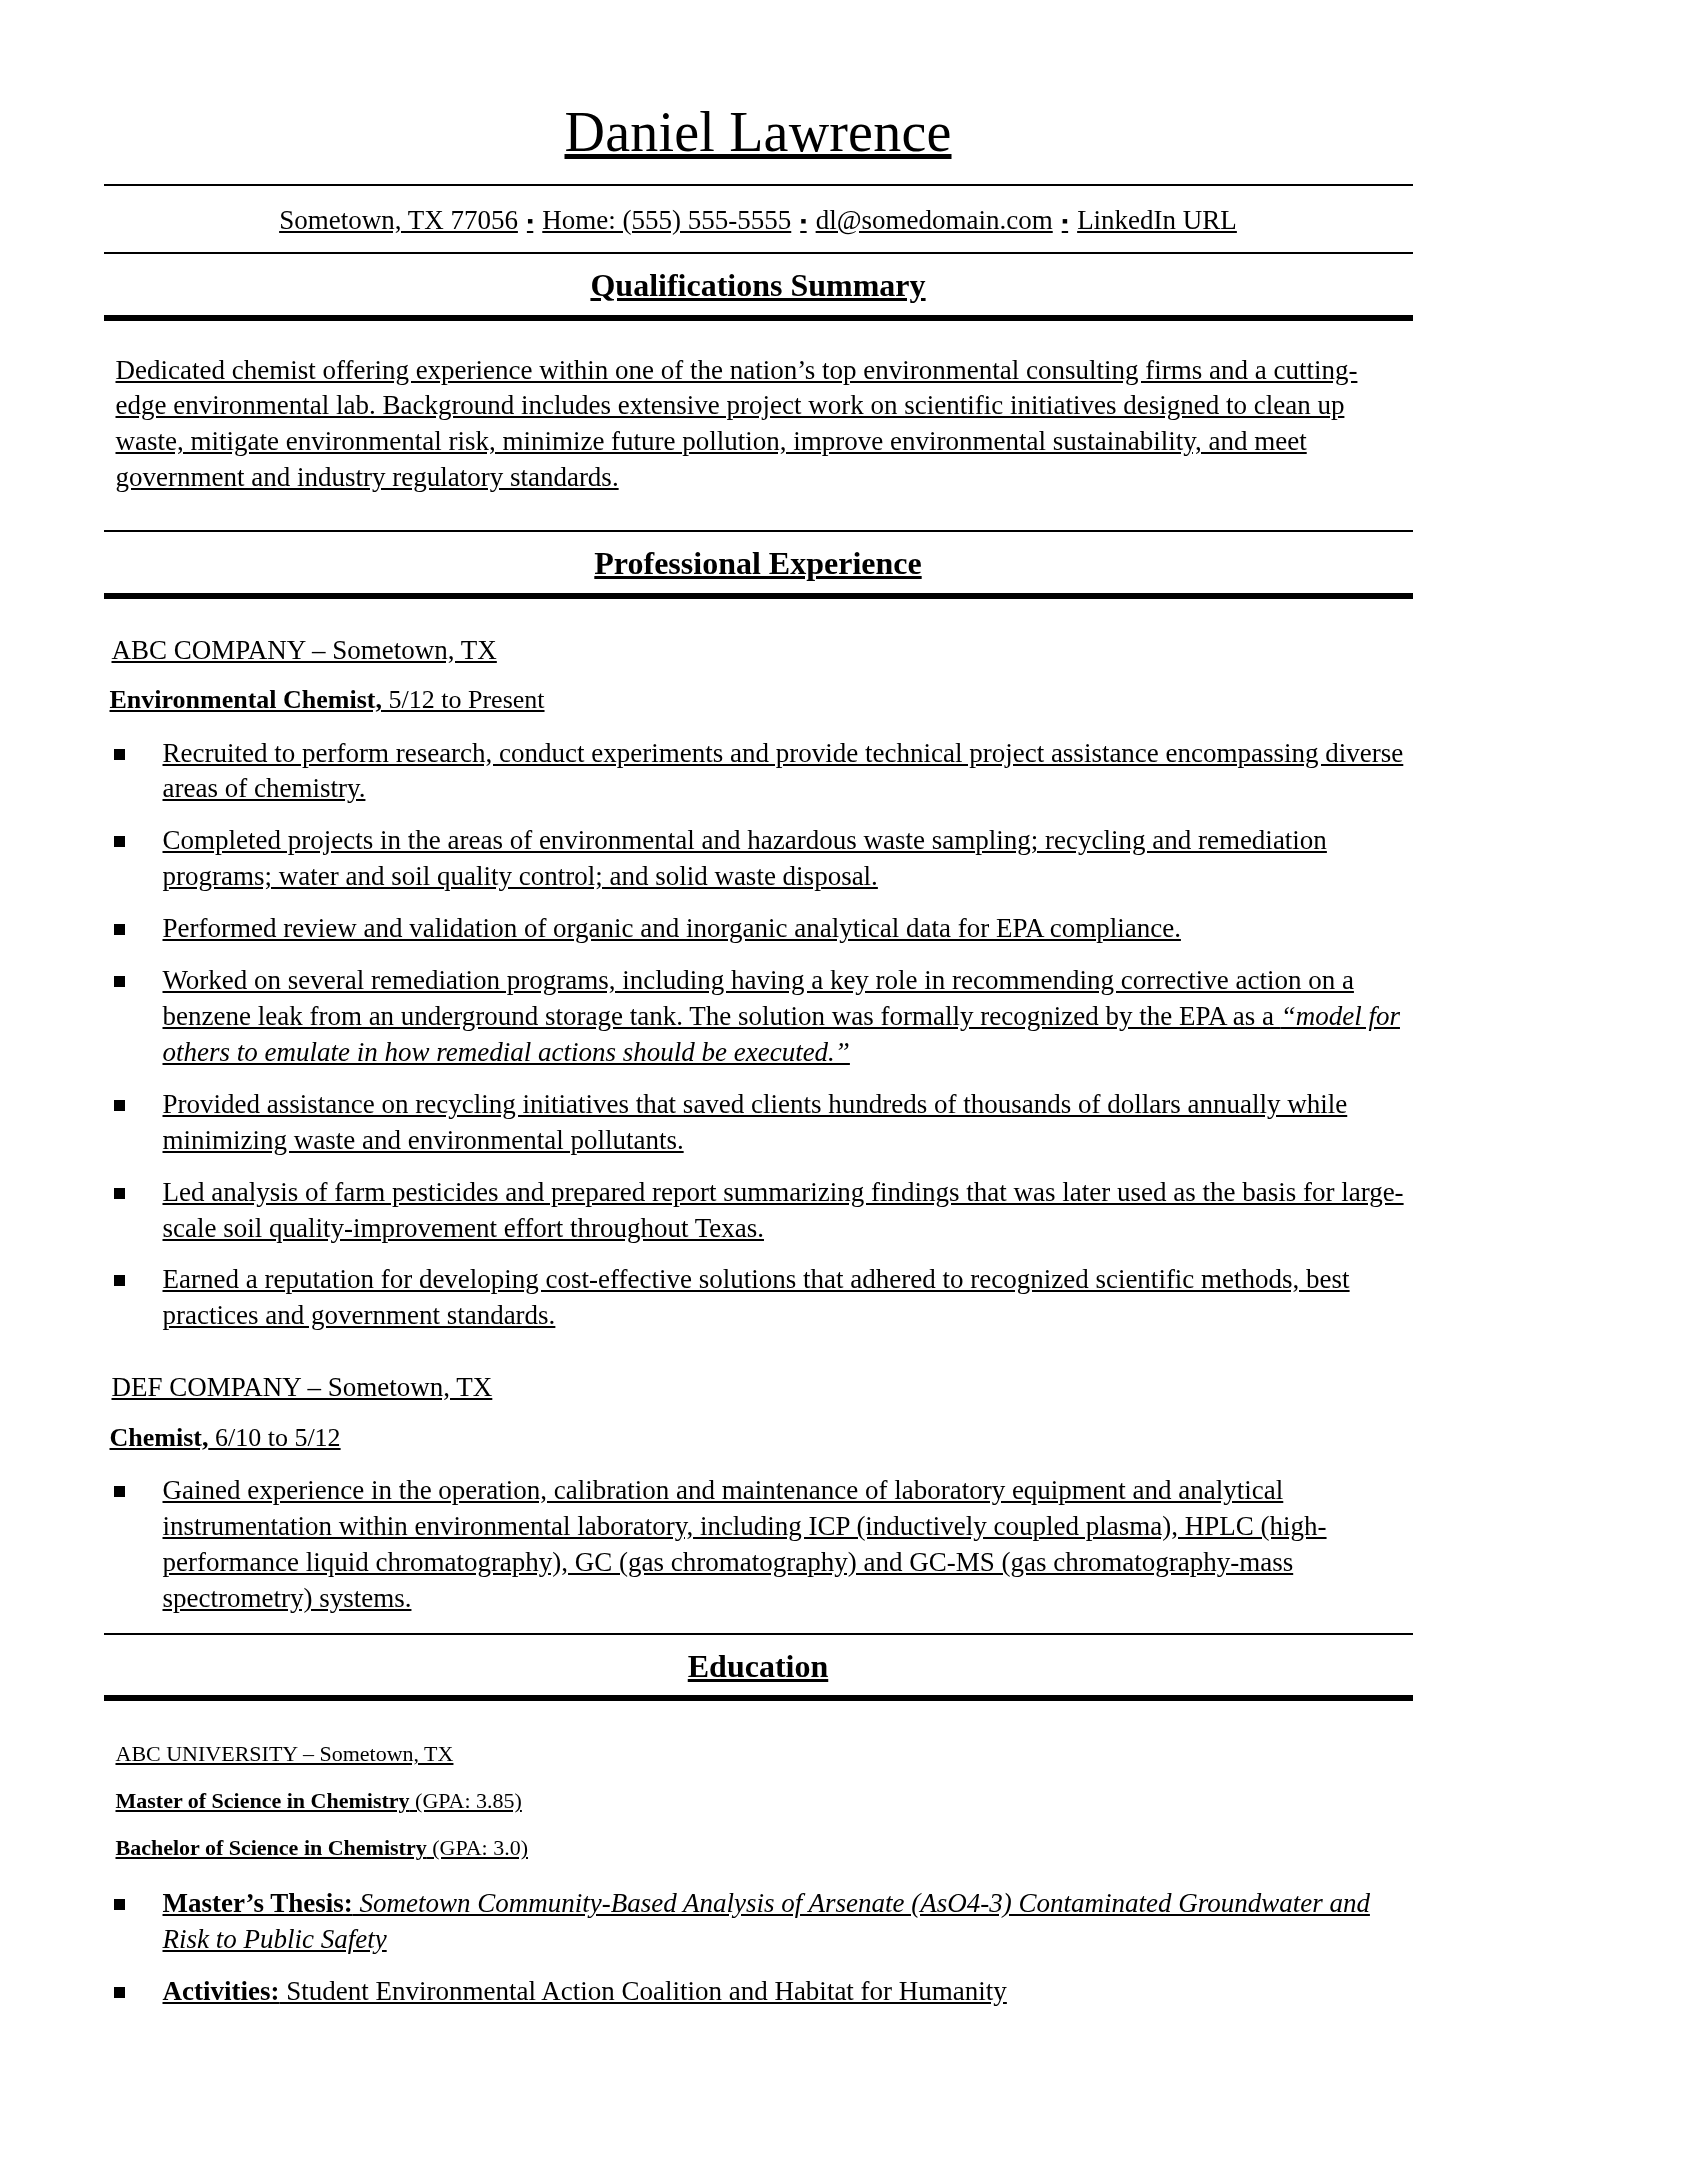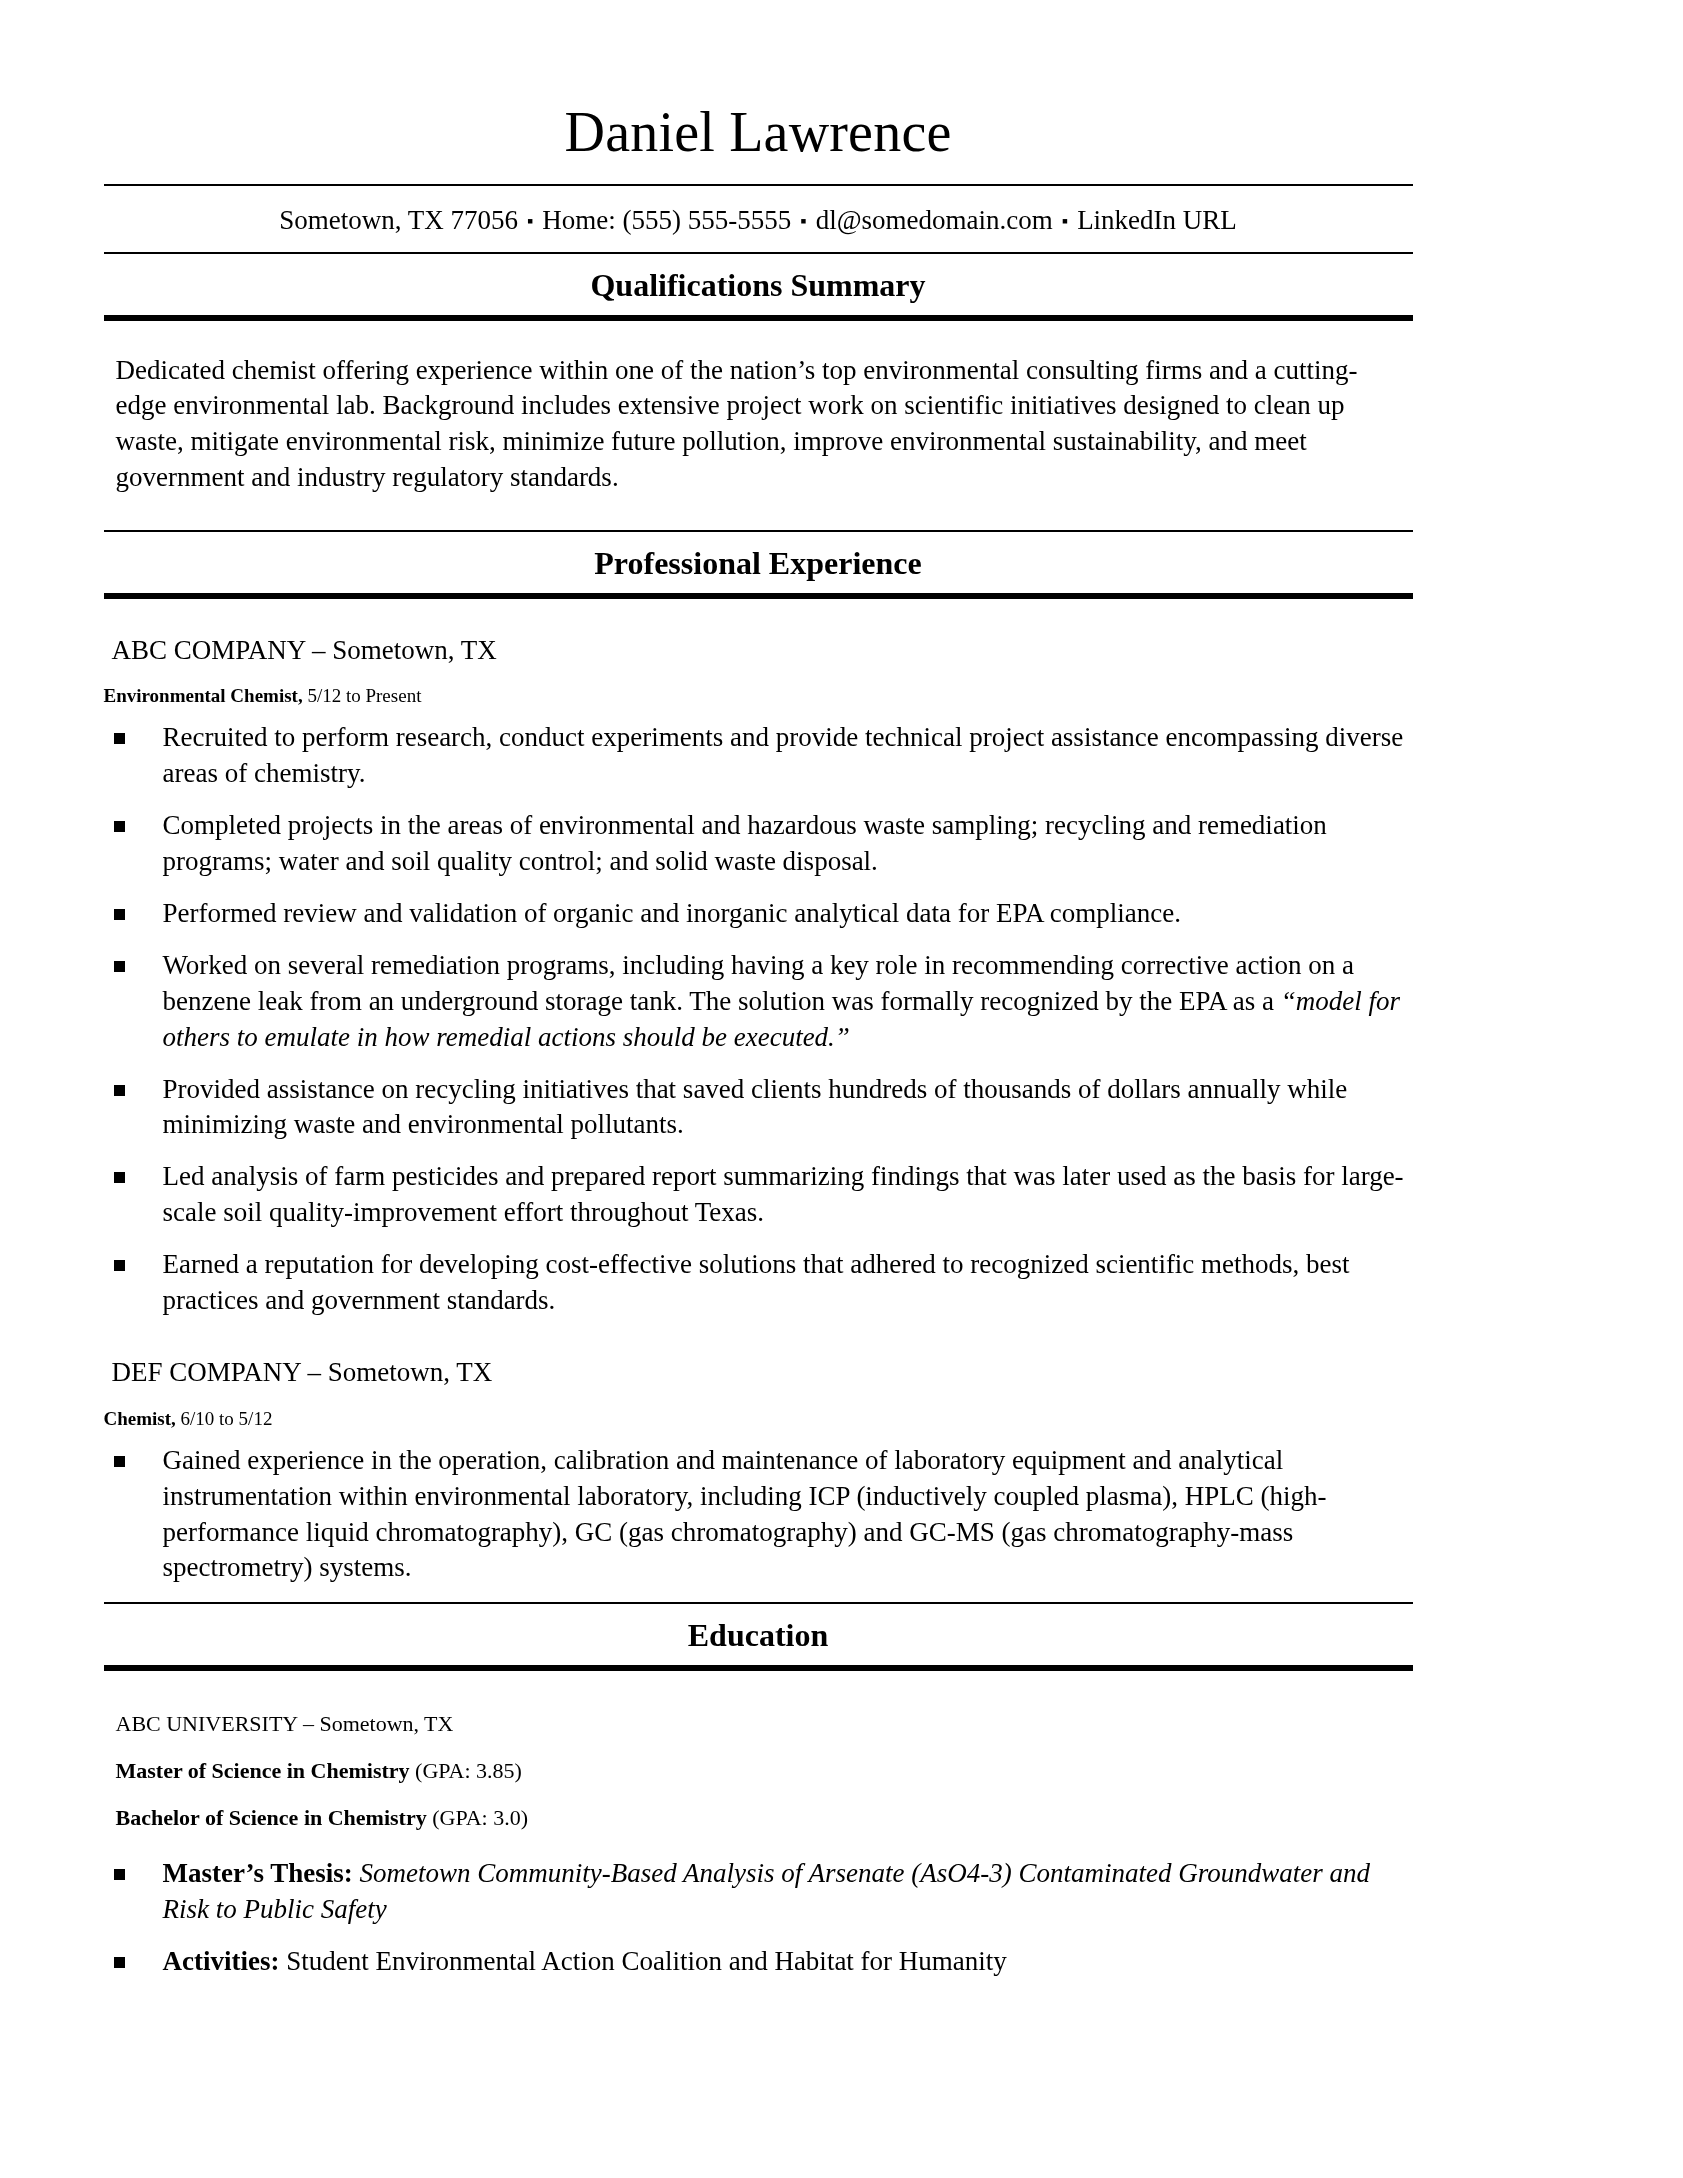--- a/index.html
+++ b/index.html
@@ -14,20 +14,21 @@
     color: #000000;
     -webkit-font-smoothing: antialiased;
   }
   .page {
     width: 1516px;
     height: 2178px;
     box-sizing: border-box;
     padding: 0;
     position: relative;
     background: #ffffff;
+    text-decoration: underline;
   }
   .sheet {
     margin: 0 auto;
     width: 1309px;
     padding-top: 103px;
     box-sizing: border-box;
   }
 
   
   .name {
@@ -80,23 +81,23 @@
     margin: 12px;
   }
 
   .org {
     font-size: 27px;
     line-height: 1.32;
     margin: 8px;
     padding-top: 26px;
   }
   .role {
-    font-size: 19px;
+    font-size: 26px;
     line-height: 1.32;
-    margin: 0;
+    margin: 6px;
     padding-top: 7px;
   }
   .role b { font-weight: bold; }
 
   ul.bullets {
     list-style: none;
     margin: 0;
     padding: 12px 0 0 0;
   }
   ul.bullets li {

